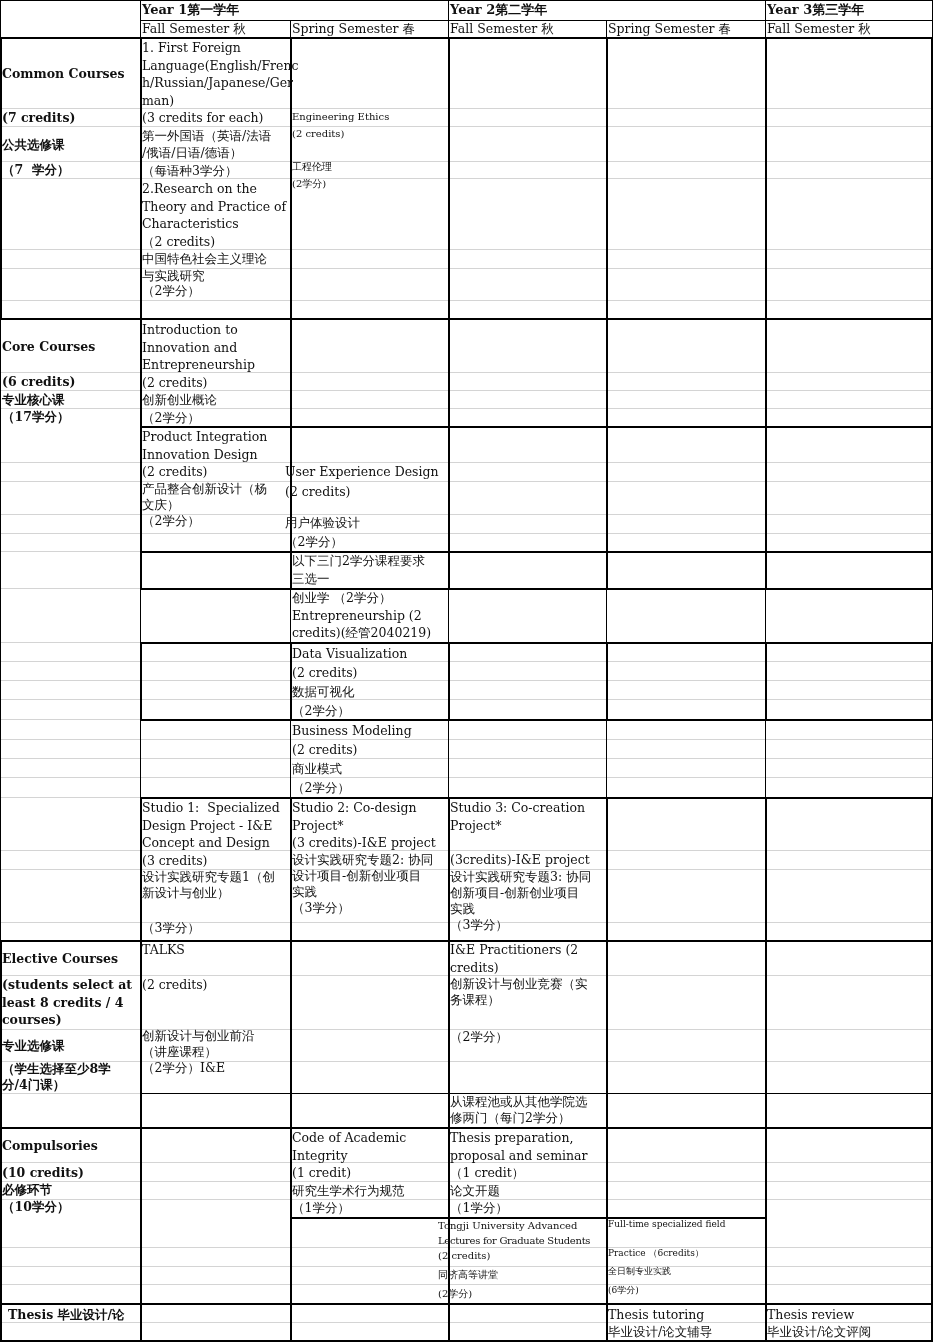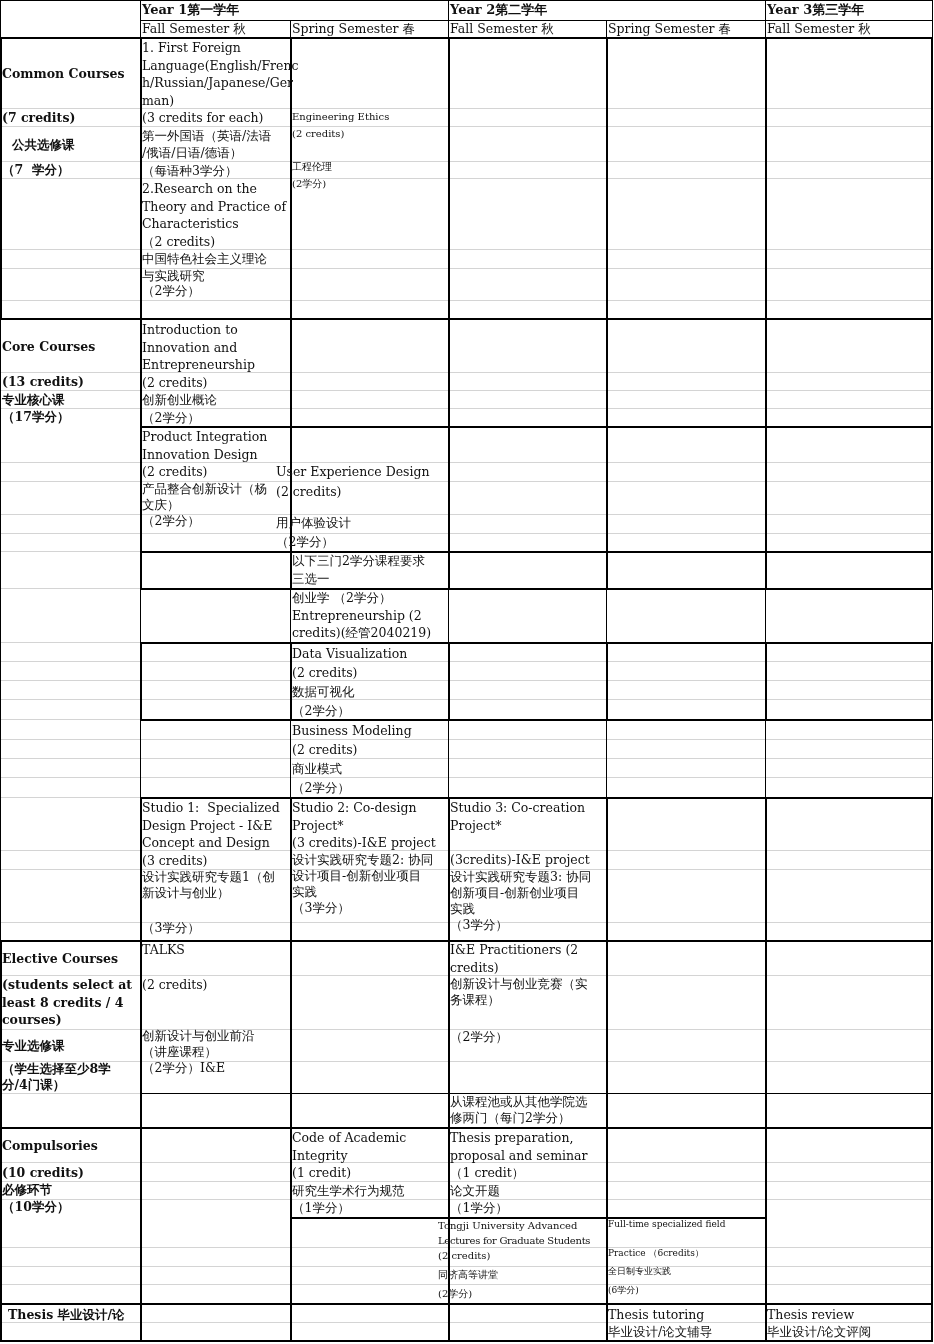--- a/index.html
+++ b/index.html
@@ -181,21 +181,21 @@
     <span class="ln">Fall Semester 秋</span>
   </div>
 
 <div>
   <div class="cell b" style="left:0;top:65px;width:140px">
       <span class="ln">Common Courses</span>
     </div>
   <div class="cell b" style="left:0;top:109px;width:140px">
       <span class="ln">(7 credits)</span>
     </div>
-  <div class="cell b" style="left:10px;top:136px;width:140px">
+  <div class="cell b" style="left:0;top:136px;width:140px">
       <span class="ln">公共选修课</span>
     </div>
   <div class="cell b" style="left:0;top:161px;width:140px">
       <span class="ln">（7  学分）</span>
     </div>
 </div>
 <div class="cell" style="left:140px;top:39px;width:150px">
   <span class="ln">1. First Foreign</span>
   <span class="ln">Language(English/Frenc</span>
   <span class="ln">h/Russian/Japanese/Ger</span>
@@ -219,21 +219,21 @@
   <span class="ln" style="margin-top:3px">(2 credits)</span>
   <span class="ln" style="margin-top:19px">工程伦理</span>
   <span class="ln" style="margin-top:3px">(2学分)</span>
 </div>
 
 <div>
   <div class="cell b" style="left:0;top:338px;width:140px">
       <span class="ln">Core Courses</span>
     </div>
   <div class="cell b" style="left:0;top:373px;width:140px">
-      <span class="ln">(13 credits)</span>
+      <span class="ln">(6 credits)</span>
     </div>
   <div class="cell b" style="left:0;top:391px;width:140px">
       <span class="ln">专业核心课</span>
     </div>
   <div class="cell b" style="left:0;top:408px;width:140px">
       <span class="ln">（17学分）</span>
     </div>
 </div>
 <div class="cell" style="left:140px;top:321px;width:150px">
   <span class="ln">Introduction to</span>
@@ -244,21 +244,21 @@
   <span class="ln">（2学分）</span>
 </div>
 <div class="cell" style="left:140px;top:428px;width:150px">
   <span class="ln">Product Integration</span>
   <span class="ln">Innovation Design</span>
   <span class="ln">(2 credits)</span>
   <span class="ln" style="line-height:16px">产品整合创新设计（杨</span>
   <span class="ln" style="line-height:16px">文庆）</span>
   <span class="ln" style="line-height:16px">（2学分）</span>
 </div>
-<div class="cell" style="left:274px;top:463px;width:158px">
+<div class="cell" style="left:283px;top:463px;width:158px">
   <span class="ln">User Experience Design</span>
   <span class="ln" style="margin-top:2px">(2 credits)</span>
   <span class="ln" style="margin-top:14px">用户体验设计</span>
   <span class="ln" style="margin-top:1px">（2学分）</span>
 </div>
 <div class="cell" style="left:290px;top:552px;width:158px">
   <span class="ln">以下三门2学分课程要求</span>
   <span class="ln">三选一</span>
 </div>
 <div class="cell" style="left:290px;top:589px;width:158px">

